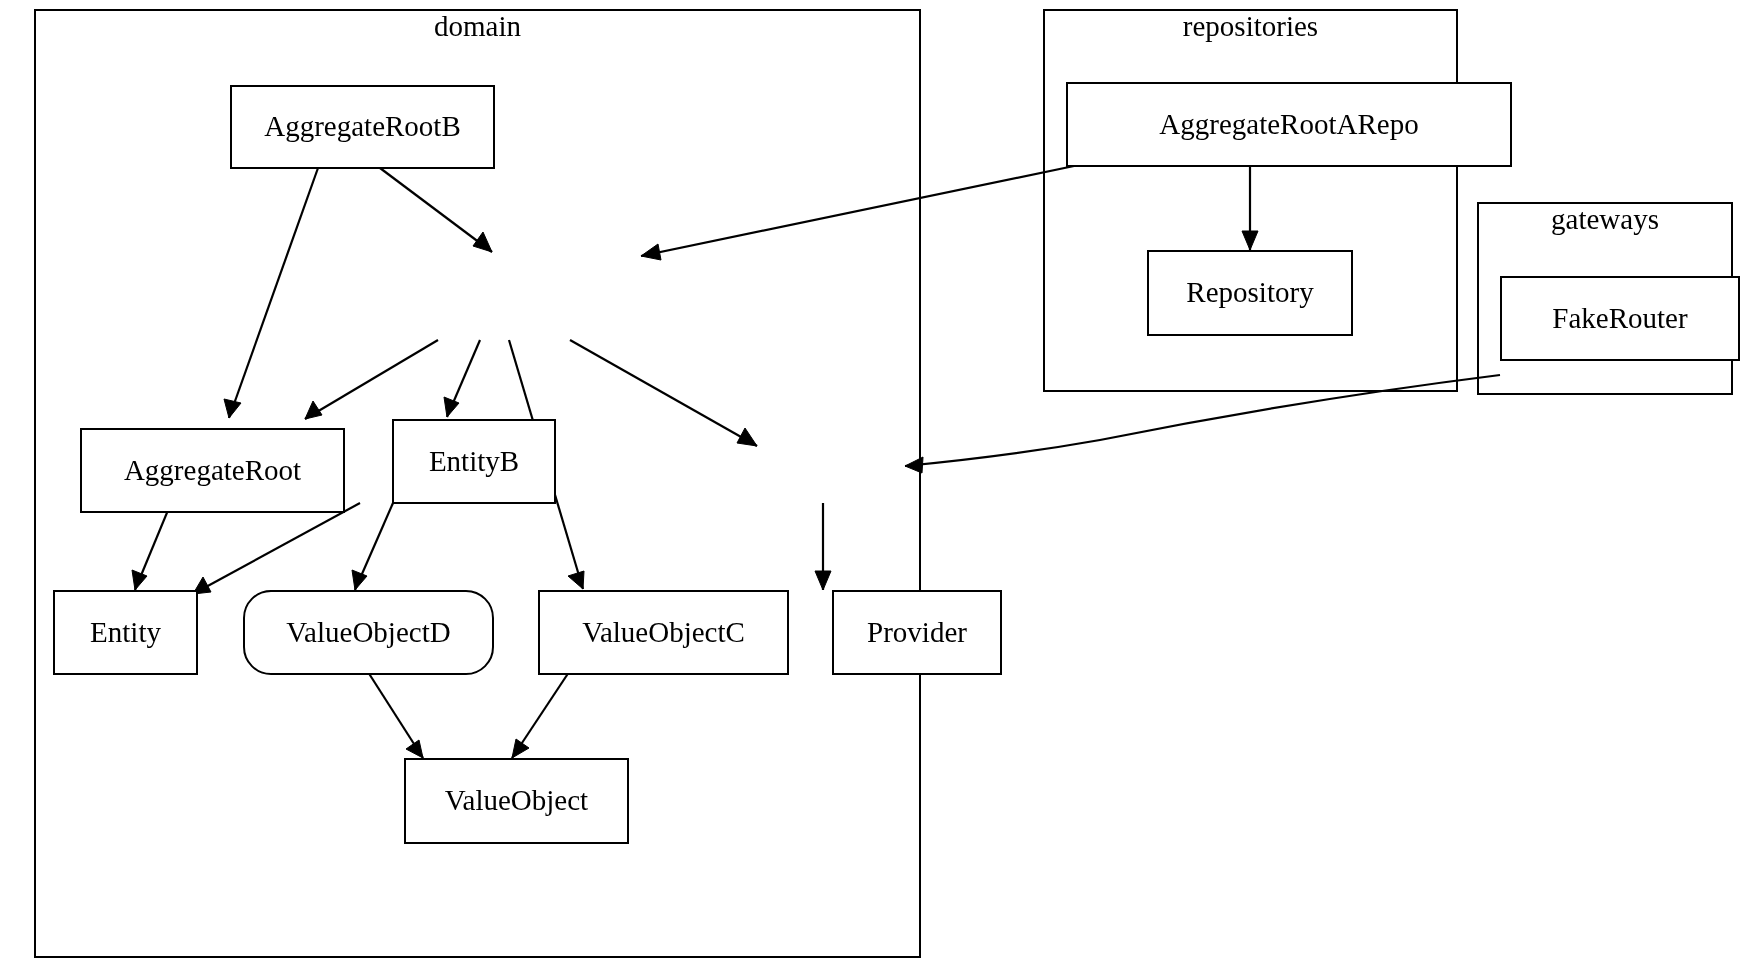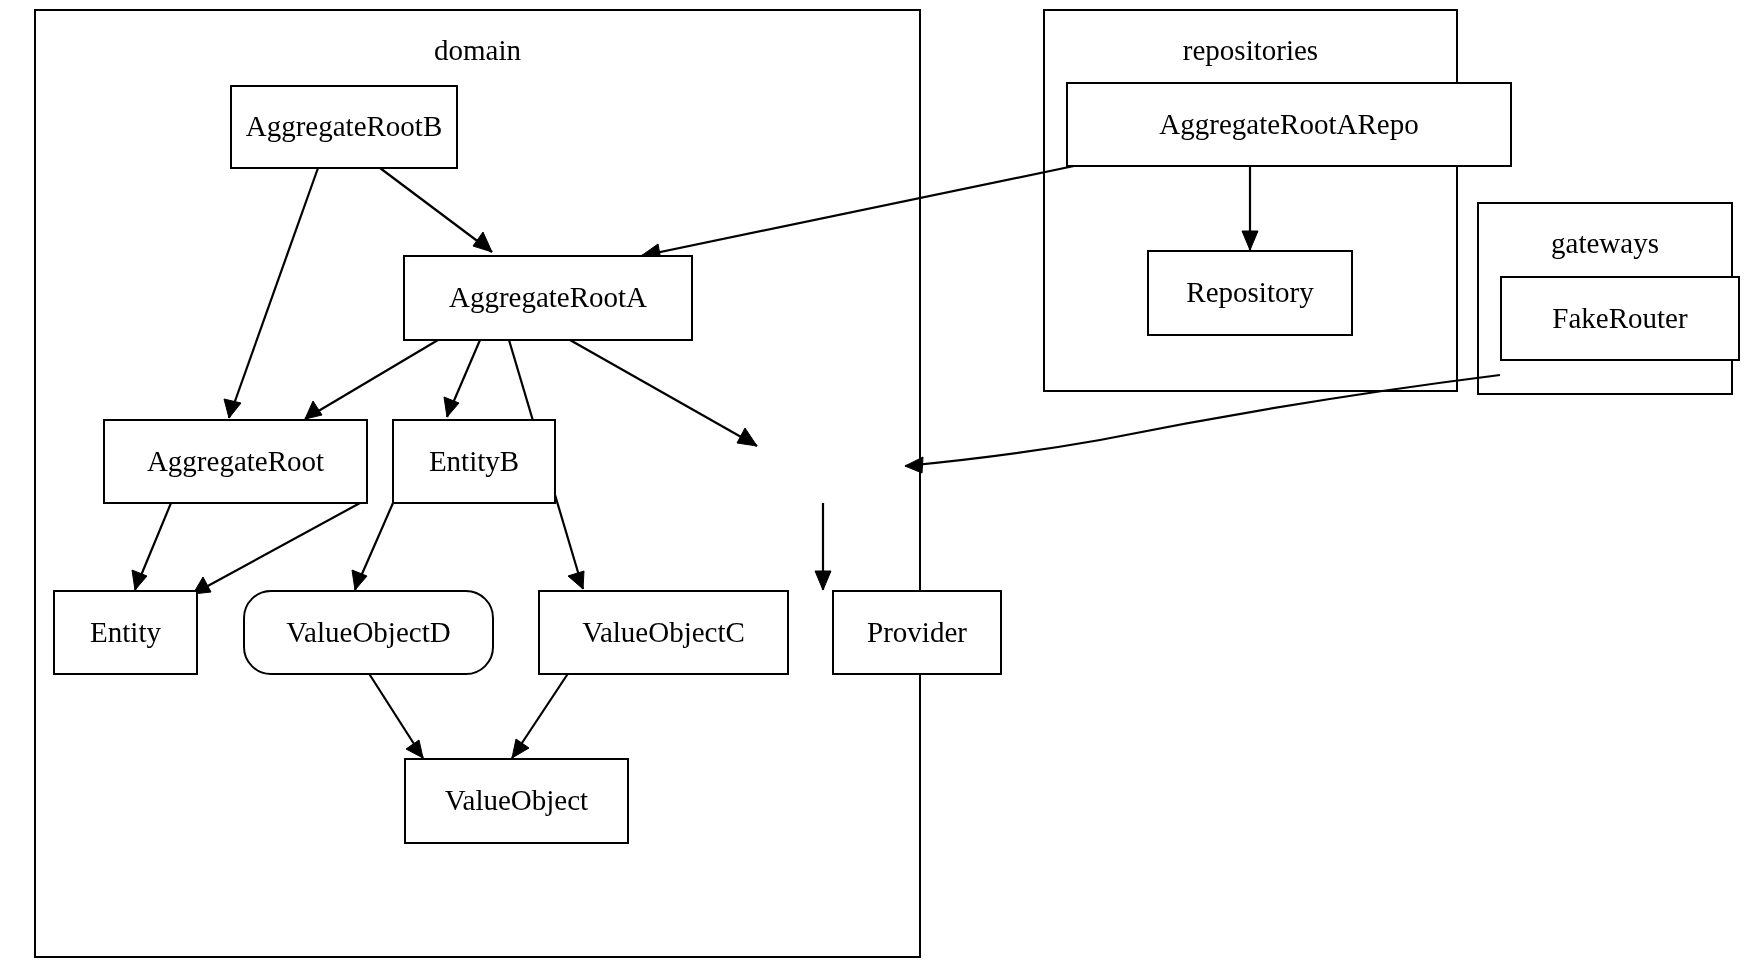--- a/index.html
+++ b/index.html
@@ -16,21 +16,21 @@
     overflow: hidden;
   }
   .cluster {
     position: absolute;
     border: 2px solid #000000;
     background: transparent;
     box-sizing: border-box;
   }
   .cluster-label {
     position: absolute;
-    top: 24px;
+    top: 0;
     left: 0;
     width: 100%;
     text-align: center;
     font-size: 29px;
     color: #000000;
     line-height: 1.1;
   }
   .node {
     position: absolute;
     border: 2px solid #000000;
@@ -151,29 +151,26 @@
       <path d="M 1250,166 L 1250,250"></path>
       <polygon points="1250,250 1242,231 1258,231"></polygon>
     </g>
 
     <g>
       <path d="M 1500,375 Q 1300,400 1100,440 Q 1010,456 905,466"></path>
       <polygon points="905,466 923,457 922,473"></polygon>
     </g>
   </svg>
 
-  <div class="node" style="left:230px; top:85px; width:228px; height:84px;">
+  <div class="node" style="left:230px; top:85px; width:265px; height:84px;">
     <span>AggregateRootB</span>
   </div>
 
-  <div class="node" style="left:403px; top:255px; width:290px; height:86px;">
-    <span>AggregateRootA</span>
-  </div>
-
-  <div class="node" style="left:80px; top:419px; width:265px; height:85px;margin-left:23px;">
+
+  <div class="node" style="left:80px; top:428px; width:265px; height:85px;">
     <span>AggregateRoot</span>
   </div>
 
   <div class="node" style="left:392px; top:419px; width:164px; height:85px;">
     <span>EntityB</span>
   </div>
 
 
   <div class="node" style="left:53px; top:590px; width:145px; height:85px;text-align:right;">
     <span>Entity</span>

